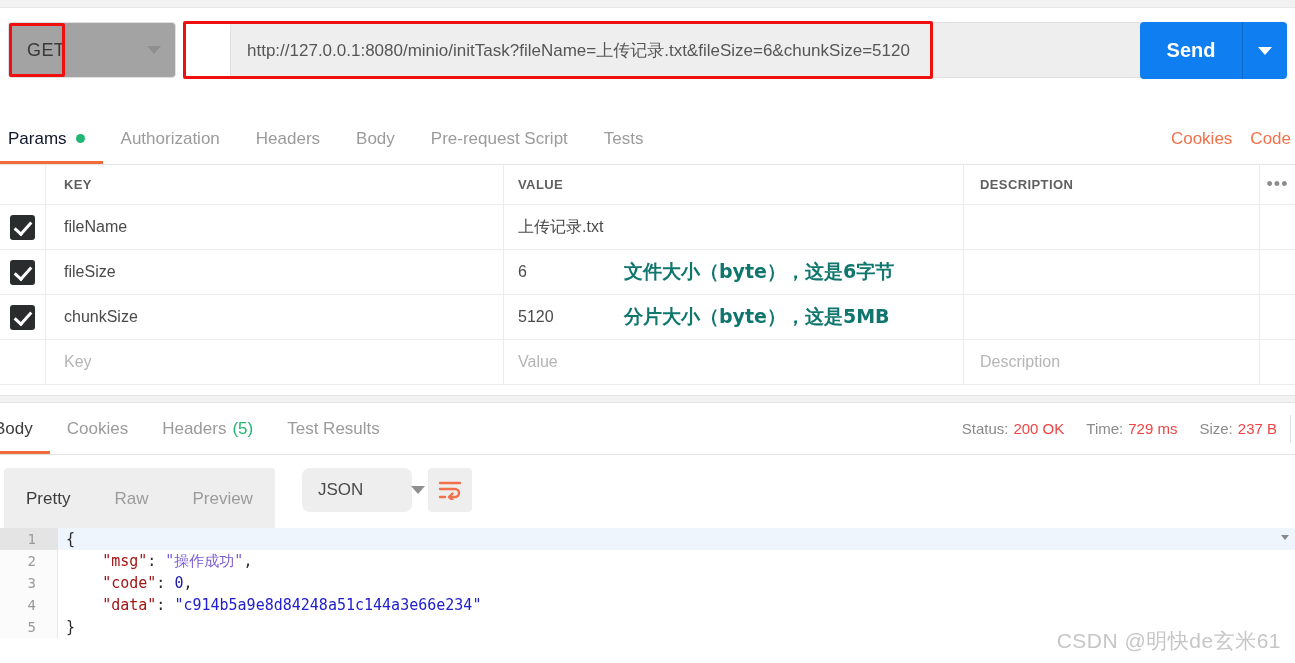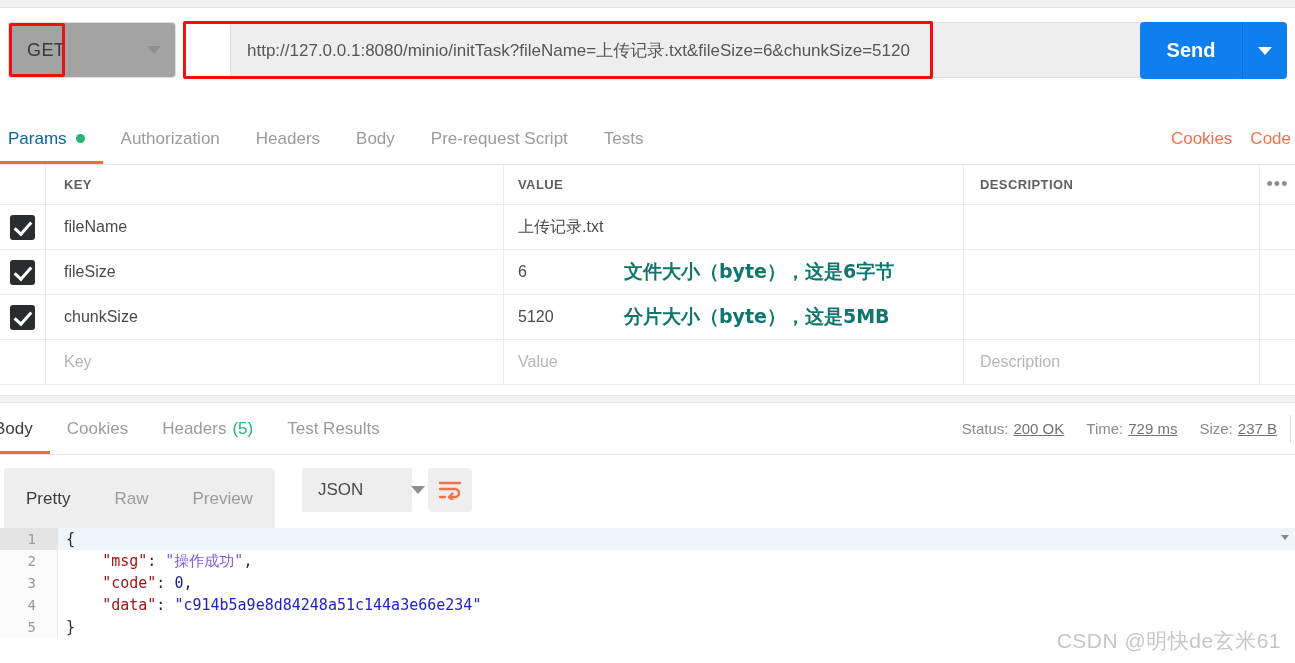--- a/index.html
+++ b/index.html
@@ -69,21 +69,21 @@
   
   .req-tabs {
     position: absolute; top: 113px; left: 0; width: 1295px; height: 52px;
     border-bottom: 1px solid #e4e4e4;
   }
   .req-tabs .tab {
     position: relative; float: left; height: 51px; display: flex; align-items: center;
     padding: 0 18px; font-size: 17px; color: #9b9b9b; cursor: default;
   }
   .req-tabs .tab:first-child { padding-left: 8px; }
-  .req-tabs .tab.active { color: #0369a1; }
+  .req-tabs .tab.active { color: #0f172a; }
   .req-tabs .tab.active::after {
     content: ""; position: absolute; left: 0; right: 0; bottom: 0;
     height: 3px; background: #f26b3a;
   }
   .dot-green {
     width: 9px; height: 9px; border-radius: 50%; background: #22b573;
     margin-left: 9px; display: inline-block;
   }
   .tabs-right {
     position: absolute; right: 0; top: 0; height: 51px;
@@ -151,36 +151,36 @@
   .resp-tabs .tab.active { color: #3b3b3b; }
   .resp-tabs .tab.active::after {
     content: ""; position: absolute; left: 0; right: 0; bottom: 0;
     height: 3px; background: #f26b3a;
   }
   .cnt-green { color: #22b573; margin-left: 6px; }
   .resp-meta {
     position: absolute; right: 18px; top: 0; height: 51px; display: flex;
     align-items: center; font-size: 15px; color: #8a8a8a; gap: 22px;
   }
-  .resp-meta b { font-weight: normal; color: #737373; margin-left: 5px; text-decoration: underline; }
+  .resp-meta b { font-weight: normal; color: #ef4444; margin-left: 5px; }
   .meta-bar {
     position: absolute; right: 4px; top: 12px; width: 1px; height: 28px; background: #dcdcdc;
   }
 
   
   .fmt-bar { position: absolute; top: 462px; left: 0; width: 1295px; height: 58px; }
   .seg {
     position: absolute; left: 4px; top: 6px; height: 62px; background: #eeeeee;
     border-radius: 4px; display: flex; align-items: center;
   }
   .seg span { padding: 0 22px; font-size: 17px; color: #9b9b9b; line-height: 44px; }
   .seg span.active { color: #3b3b3b; }
   .fmt-select {
     position: absolute; left: 302px; top: 6px; width: 110px; height: 44px;
-    background: #eeeeee; border-radius: 2px; display: flex; align-items: center;
+    background: #eeeeee; border-radius: 8px; display: flex; align-items: center;
     justify-content: space-between; padding: 0 4px 0 16px; gap: 48px;
   }
   .fmt-select span { font-size: 17px; color: #4a4a4a; }
   .wrap-btn {
     position: absolute; left: 428px; top: 6px; width: 44px; height: 44px;
     background: #eeeeee; border-radius: 4px; display: flex; align-items: center;
     justify-content: center;
   }
 
   

